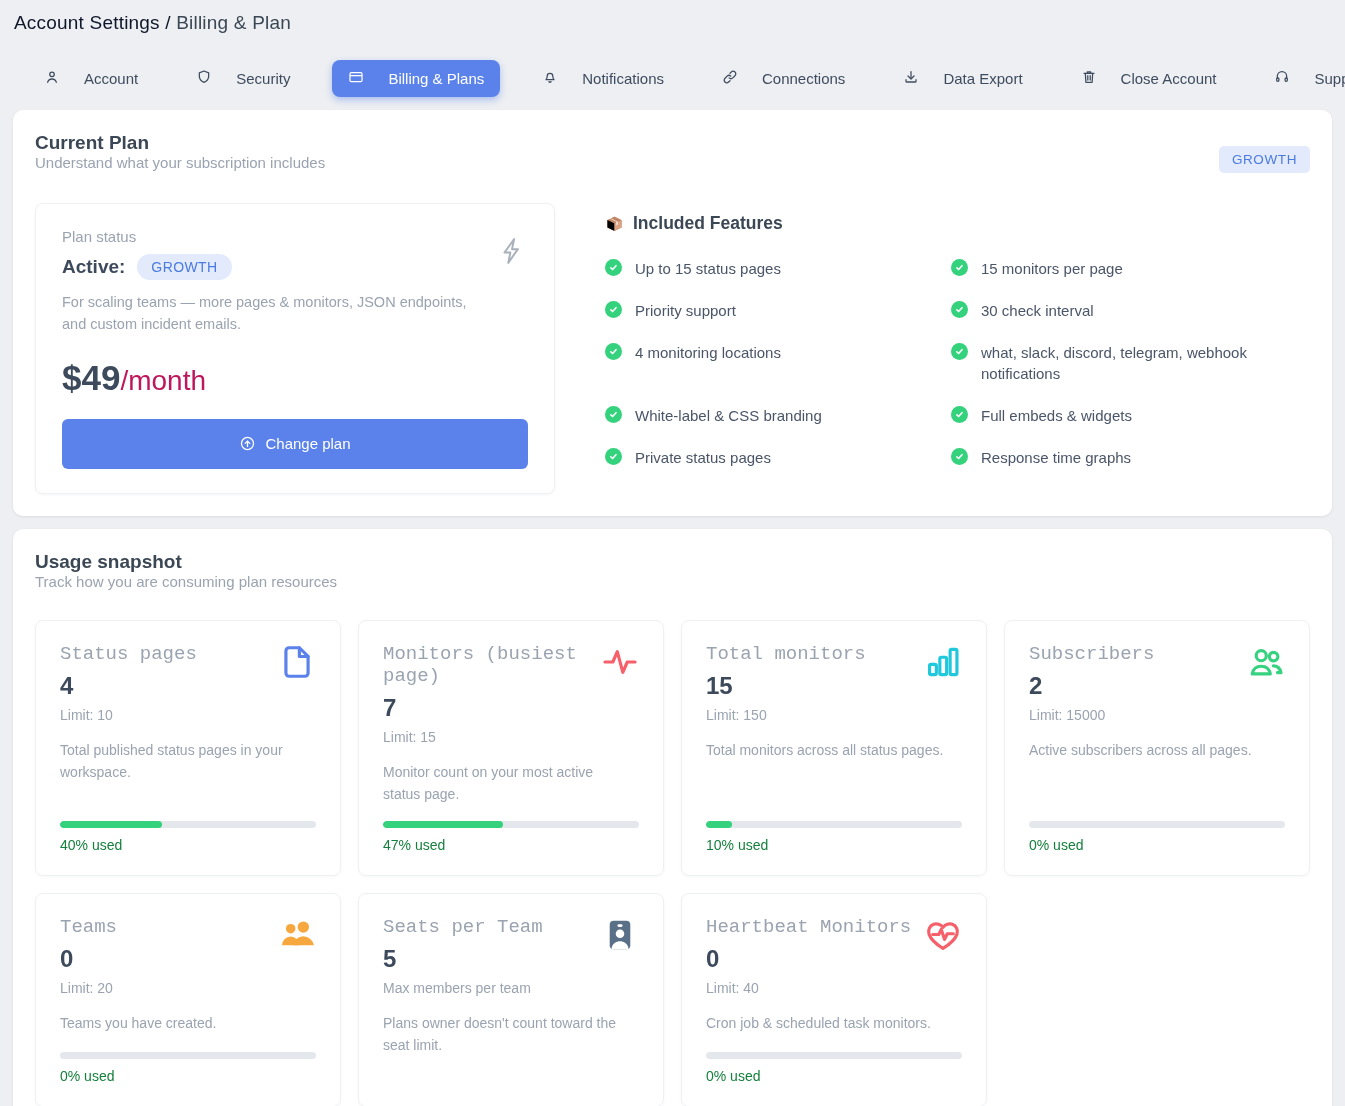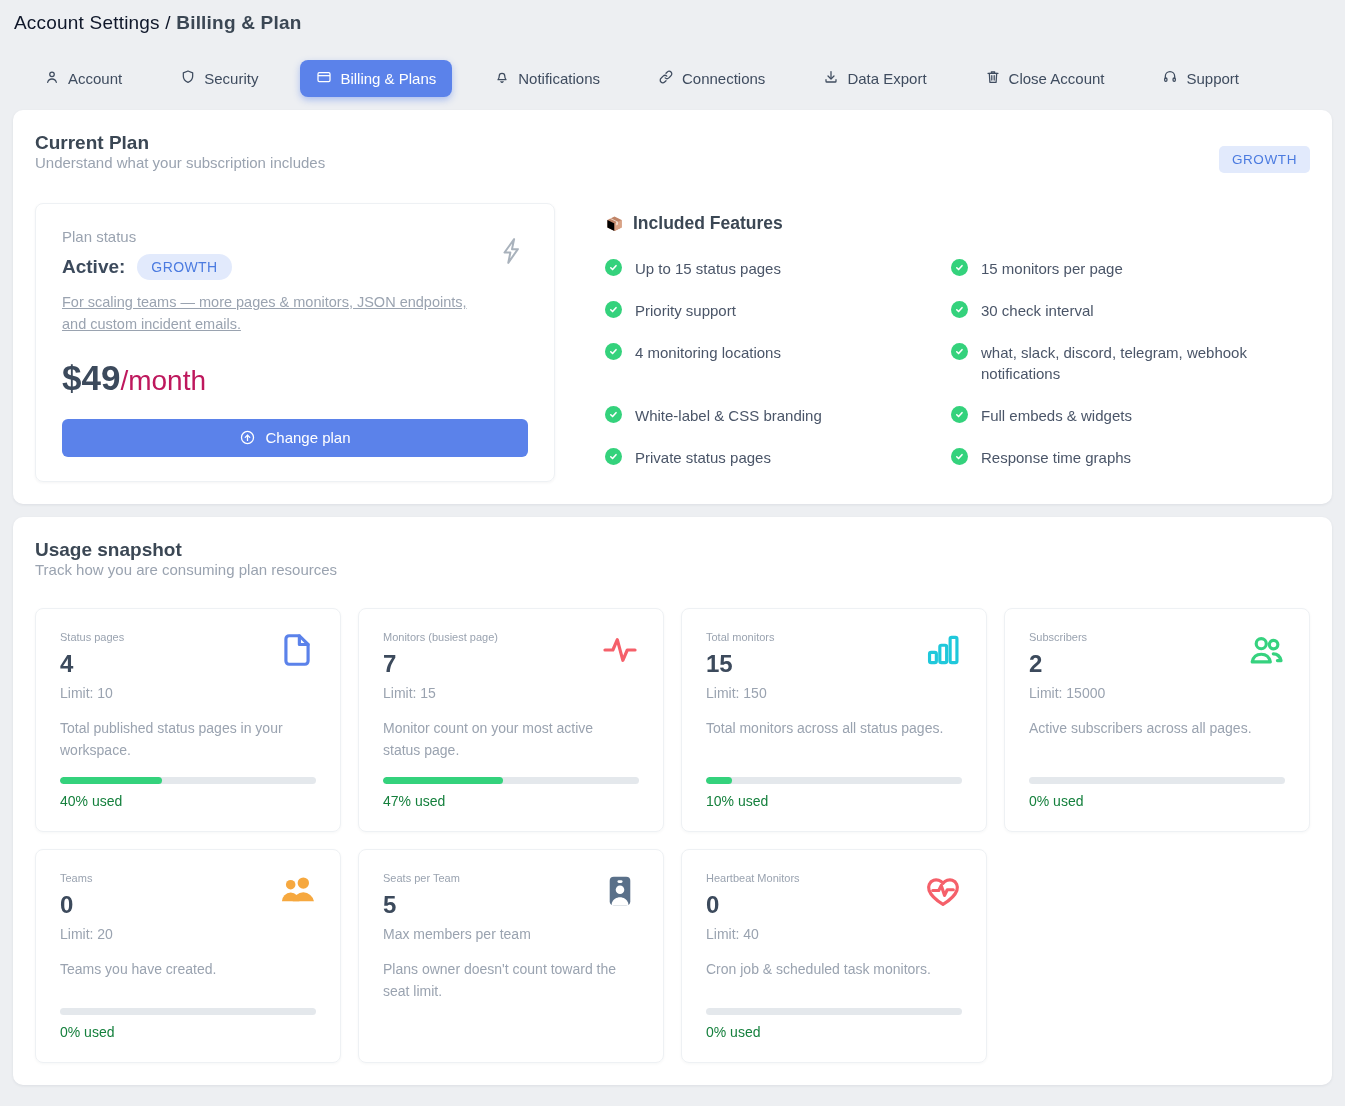--- a/index.html
+++ b/index.html
@@ -5,71 +5,71 @@
   * { margin:0; padding:0; box-sizing:border-box; }
   html,body { width:1345px; height:1106px; overflow:hidden; }
   body {
     background:#edeff2;
     font-family:"Liberation Sans", sans-serif;
     color:#3c4a5c;
   }
   
   .breadcrumb { padding:12px 0 0 14px; font-size:19px; letter-spacing:.2px; }
   .crumb-parent { color:#0f172a; font-weight:400; }
-  .crumb-current { color:#3b4754; font-weight:700; }
+  .crumb-current { color:#3b4754; font-weight:400; }
 
   
   .tabs { display:flex; align-items:center; gap:26px; margin:26px 0 0 28px; }
-  .tab { display:flex; align-items:center; gap:8px; font-size:15px; color:#3f4c5f;
+  .tab { display:flex; align-items:center; gap:24px; font-size:15px; color:#3f4c5f;
          padding:9px 16px; border-radius:8px; cursor:pointer; white-space:nowrap; }
   .tab svg { width:16px; height:16px; flex-shrink:0; }
   .tab.active { background:#5b82ea; color:#fff; box-shadow:0 3px 7px rgba(91,130,234,.45); }
 
   
   .section { background:#fff; border-radius:10px; margin:13px 13px 0 13px; padding:22px;
              box-shadow:0 1px 3px rgba(30,40,60,.08); position:relative; }
   .sec-title { font-size:19px; font-weight:700; color:#3b4754; }
   .sec-sub { font-size:15px; color:#9aa3b0; }
   .badge-top { position:absolute; top:36px; right:22px; background:#e2eafc; color:#4b7be0;
                font-size:13.5px; letter-spacing:.6px; padding:6px 13px; border-radius:5px; }
 
   
   .plan-flex { display:flex; gap:50px; margin-top:32px; }
   .plan-box { width:520px; flex-shrink:0; border:1px solid #eef1f4; border-radius:8px;
               padding:24px 26px; box-shadow:0 1px 3px rgba(30,40,60,.05); position:relative; }
   .plan-label { font-size:15px; color:#9aa3b0; }
   .plan-active-row { display:flex; align-items:center; gap:12px; margin-top:9px; }
   .plan-active { font-size:19px; font-weight:700; color:#3c4a5c; }
   .pill { background:#e2eafc; color:#4b7be0; font-size:14px; padding:5px 14px; border-radius:14px; letter-spacing:.4px; }
-  .plan-desc { font-size:14.5px; color:#9aa3b0; line-height:1.55; margin-top:11px; max-width:430px;text-decoration:underline; }
+  .plan-desc { font-size:14.5px; color:#9aa3b0; line-height:1.55; margin-top:11px; max-width:430px; }
   .price-row { margin-top:22px; }
   .price { font-size:35px; font-weight:700; color:#3c4a5c; }
   .price-suffix { font-size:28px; font-weight:400; color:#be185d; }
-  .change-btn { margin-top:21px; width:100%; height:38px; background:#5b82ea; border:none;
+  .change-btn { margin-top:21px; width:100%; height:50px; background:#5b82ea; border:none;
                 border-radius:6px; color:#fff; font-size:15px; font-family:inherit;
                 display:flex; align-items:center; justify-content:center; gap:9px; cursor:pointer; }
   .change-btn svg { width:17px; height:17px; }
   .bolt { position:absolute; top:30px; right:28px; color:#a9b2bc; }
   .bolt svg { width:30px; height:34px; }
 
   .features { flex:1; padding-top:10px; }
   .features-title { display:flex; align-items:center; gap:9px; font-size:17.5px; font-weight:700; color:#3b4754; }
   .features-title svg { width:19px; height:19px; }
   .features-grid { display:grid; grid-template-columns:346px 340px; column-gap:0; row-gap:20px; margin-top:24px; }
   .feature { display:flex; gap:13px; font-size:15px; color:#4a5568; line-height:1.45; align-items:flex-start; }
   .check { width:17px; height:17px; border-radius:50%; background:#34d27c; flex-shrink:0;
            display:flex; align-items:center; justify-content:center; margin-top:1px; }
   .check svg { width:11px; height:11px; }
 
   
   .metrics { display:grid; grid-template-columns:repeat(4,1fr); gap:17px; margin-top:30px; }
   .metric { border:1px solid #eef1f4; border-radius:8px; padding:22px 24px;
             box-shadow:0 1px 3px rgba(30,40,60,.04); display:flex; flex-direction:column; min-height:214px; }
   .metric-head { display:flex; justify-content:space-between; align-items:flex-start; }
-  .metric-title { font-size:11px; color:#9aa3b0; }
+  .metric-title { font-size:19px; color:#9aa3b0;font-family:Liberation Mono, monospace; }
   .metric-value { font-size:24px; font-weight:700; color:#3c4a5c; margin-top:7px; }
   .metric-limit { font-size:14px; color:#9aa3b0; margin-top:7px; }
   .metric-icon svg { width:38px; height:38px; }
   .metric-desc { font-size:14px; color:#9aa3b0; line-height:1.55; margin-top:17px; padding-right:6px; }
   .metric-progress { margin-top:auto; padding-top:16px; }
   .track { height:7px; background:#e4e8ec; border-radius:4px; overflow:hidden; }
   .fill { height:100%; width:0; background:#34d27c; border-radius:4px; }
   .used { font-size:14px; color:#15803d; margin-top:9px; }
 </style>
 </head>

